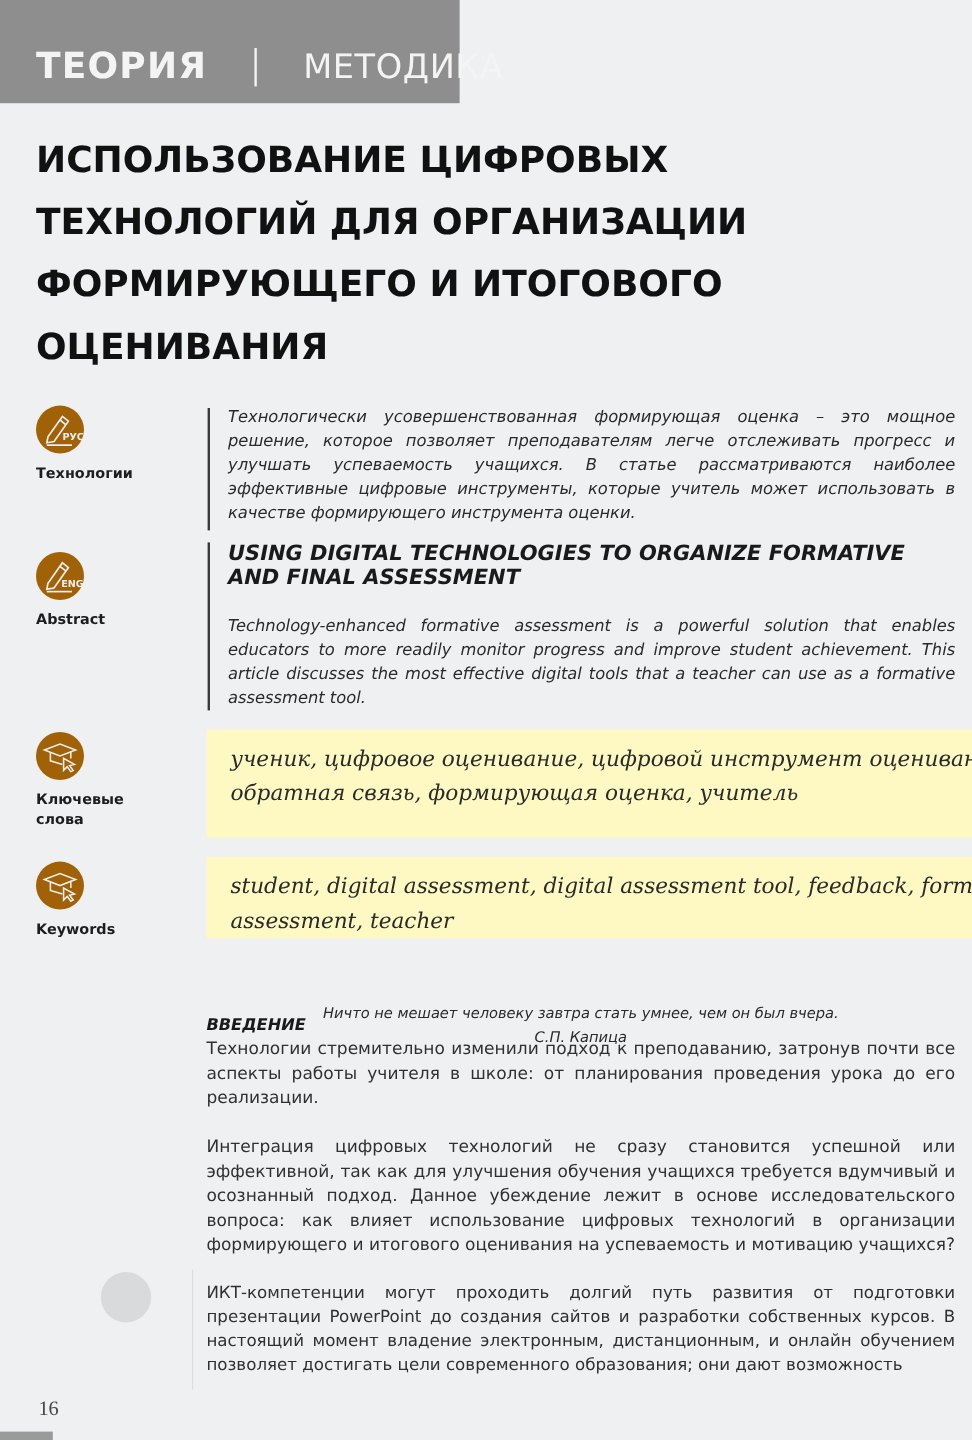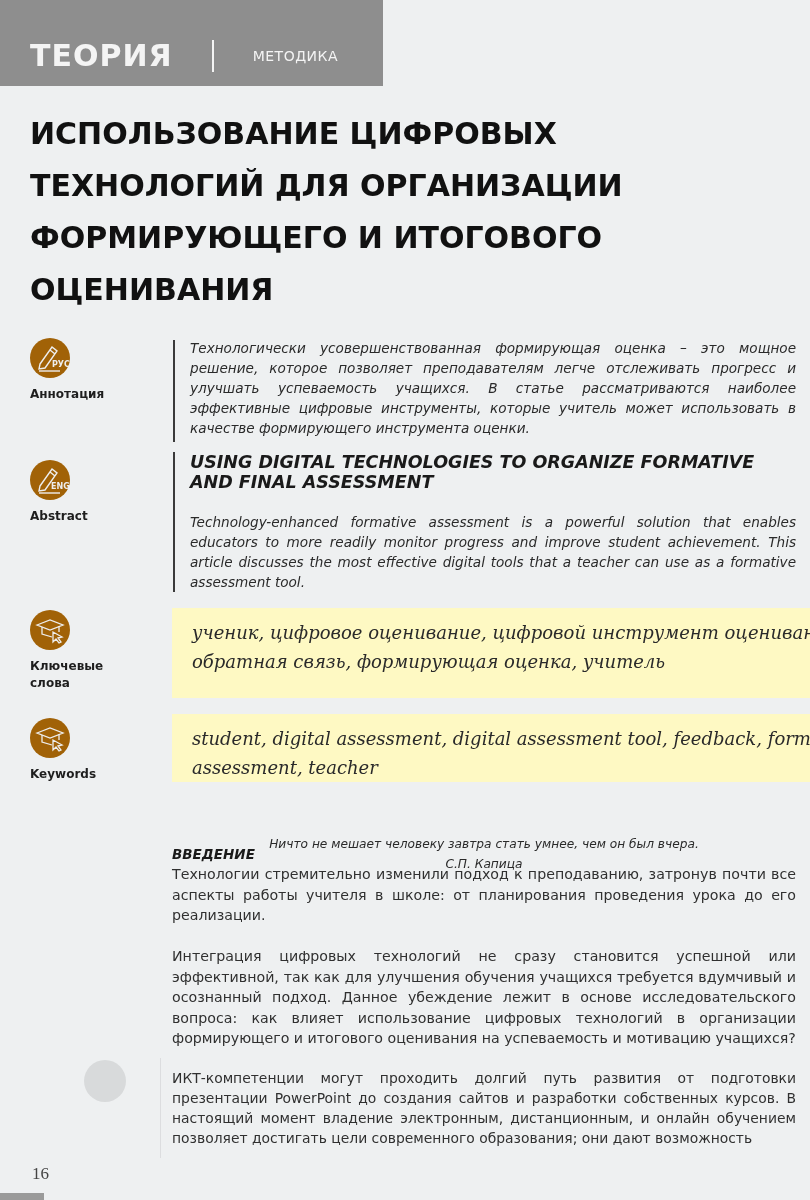--- a/index.html
+++ b/index.html
@@ -13,21 +13,21 @@
     position: absolute; left: 0; top: 0; width: 383px; height: 86px;
     background: #8e8e8e;
   }
   .rubric {
     position: absolute; left: 30px; top: 38px; display: flex; align-items: center;
     color: #f4f4f4;
     gap: 27px;
   }
   .rubric-main { font-family: "DejaVu Sans", sans-serif; font-weight: bold; font-size: 30px; letter-spacing: 1px; }
   .rubric-sep { width: 2px; height: 32px; background: #f4f4f4; margin: 0 12px 0 12px; }
-  .rubric-sub { font-family: "DejaVu Sans", sans-serif; font-size: 14px; letter-spacing: 0.5px; font-weight: normal; }
+  .rubric-sub { font-family: "DejaVu Sans", sans-serif; font-size: 28px; letter-spacing: 0.5px; font-weight: normal; }
 
   .title {
     position: absolute; left: 30px; top: 108px; width: 640px;
     font-family: "DejaVu Sans", sans-serif; font-weight: bold;
     font-size: 30px; line-height: 52px; color: #111;
     letter-spacing: 0px;
   }
 
   .side-label {
     position: absolute; left: 30px; width: 110px;
@@ -116,21 +116,21 @@
   <div class="side-icon">
     <svg width="40" height="40" viewBox="0 0 40 40">
       <g fill="none" stroke="#eee" stroke-width="1.4">
         <path d="M10 26 L22 9 L27 13 L15 30 L9 31 Z"></path>
         <path d="M20 12 L25 16"></path>
         <path d="M9 33 L30 33"></path>
       </g>
       <text x="22" y="29" font-size="8" font-weight="bold" fill="#eee" font-family="DejaVu Sans, sans-serif">РУС</text>
     </svg>
   </div>
-  <div>Аннотация</div>
+  <div>Технологии</div>
 </div>
 <div class="section-rule" style="top:340px; height:102px;"></div>
 <div class="abstract-ru">Технологически усовершенствованная формирующая оценка – это мощное решение, которое позволяет преподавателям легче отслеживать прогресс и улучшать успеваемость учащихся. В статье рассматриваются наиболее эффективные цифровые инструменты, которые учитель может использовать в качестве формирующего инструмента оценки.</div>
 
 <div class="side-label" style="top:460px;">
   <div class="side-icon">
     <svg width="40" height="40" viewBox="0 0 40 40">
       <g fill="none" stroke="#eee" stroke-width="1.4">
         <path d="M10 26 L22 9 L27 13 L15 30 L9 31 Z"></path>
         <path d="M20 12 L25 16"></path>

